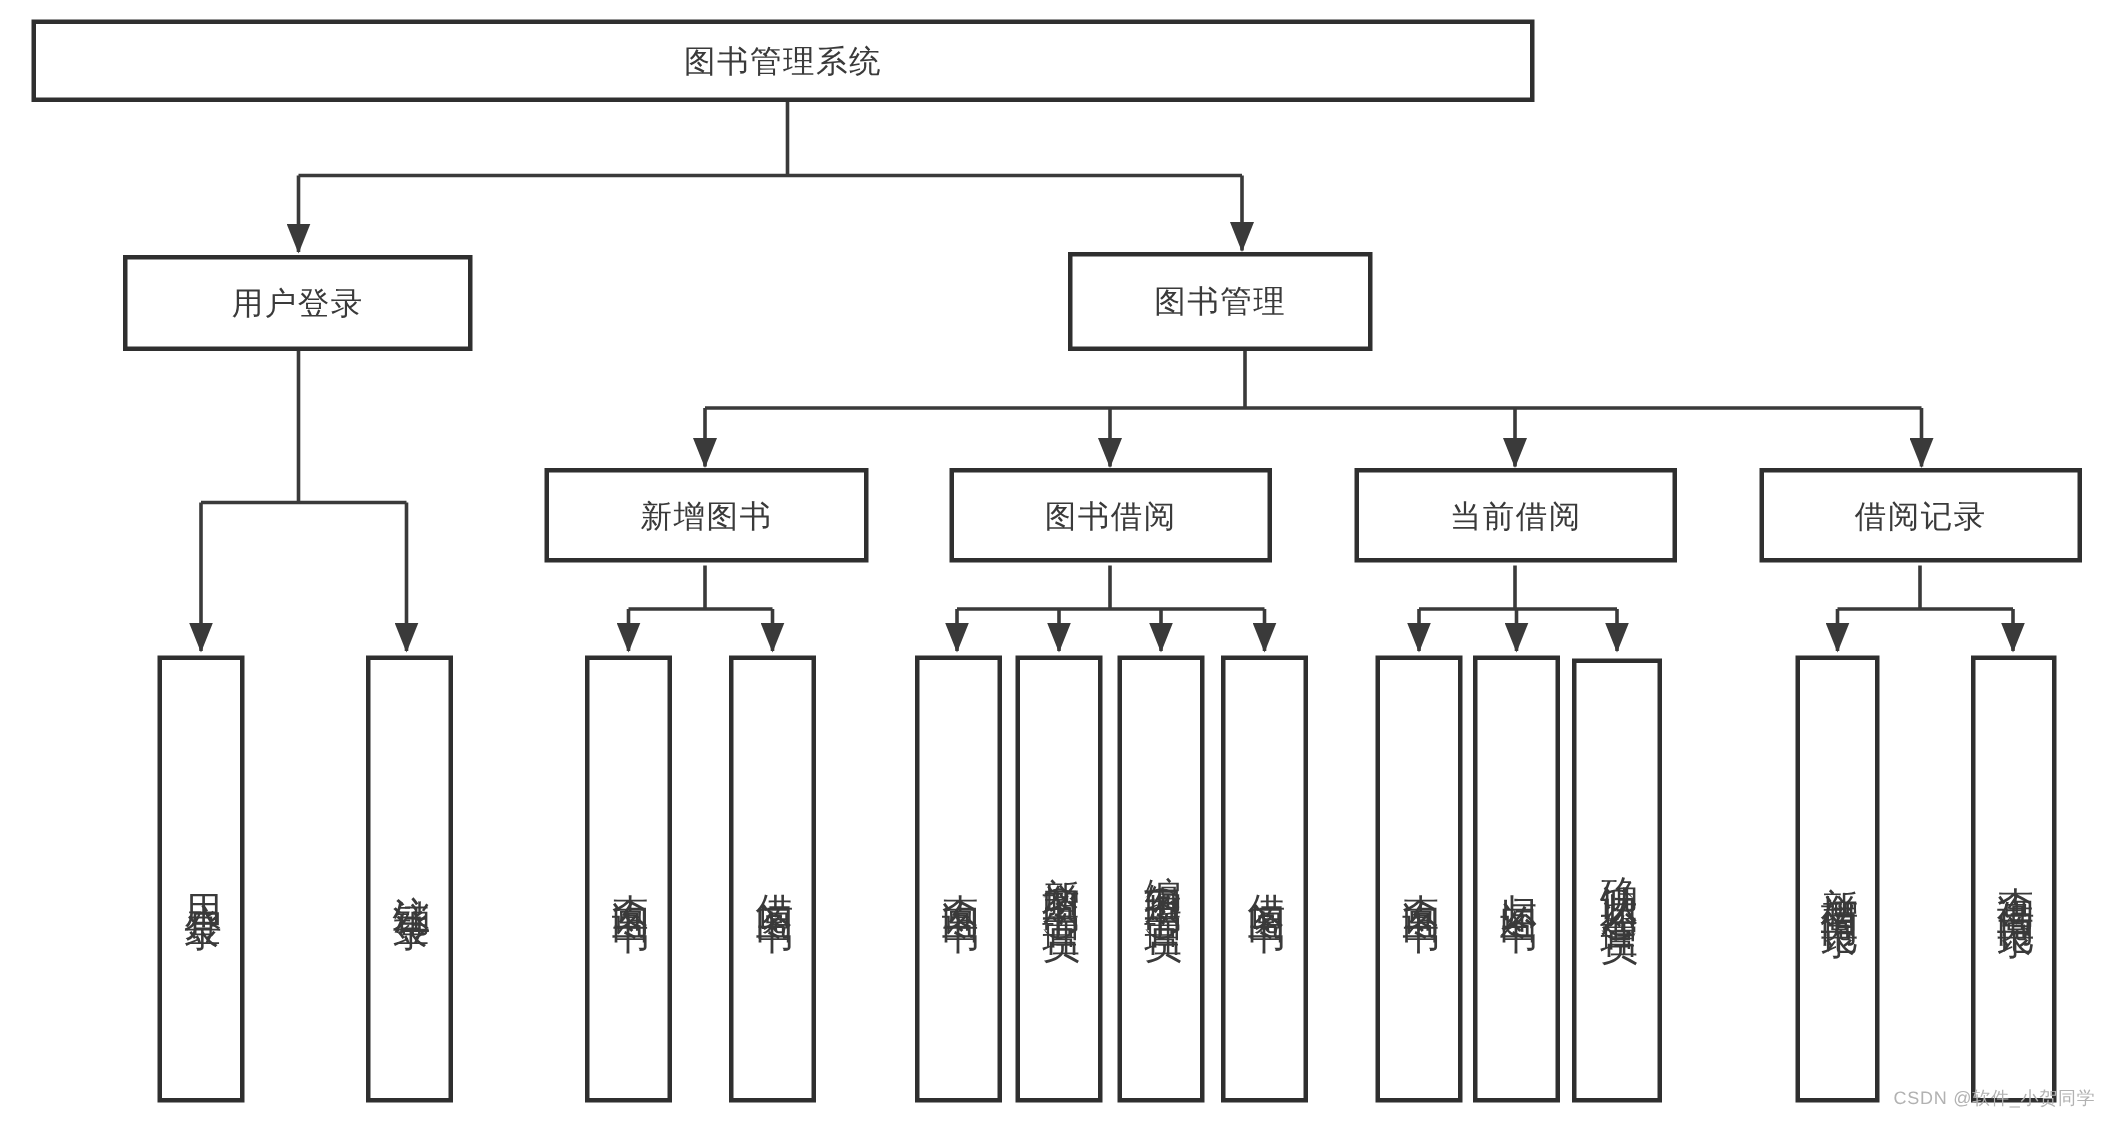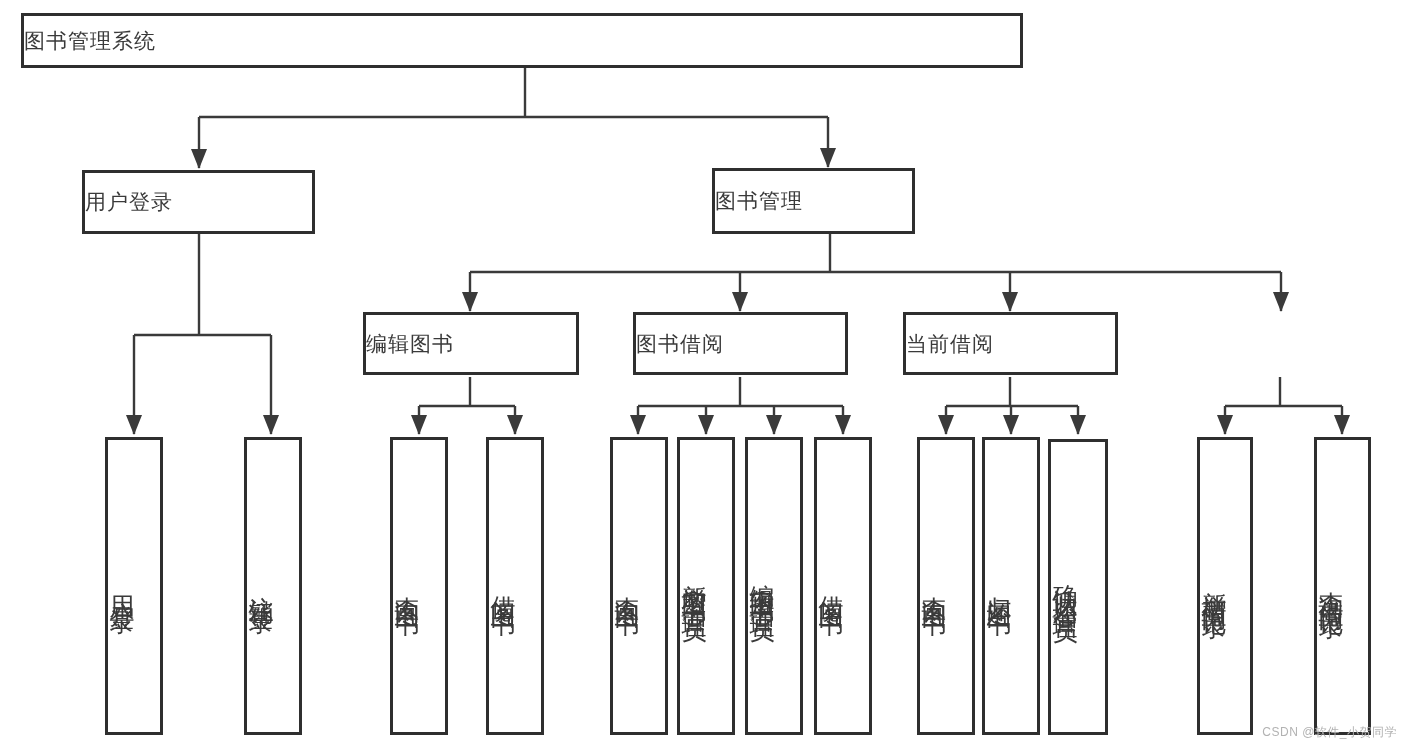--- a/index.html
+++ b/index.html
@@ -18,20 +18,21 @@
     z-index: 0;
   }
   .box {
     position: absolute;
     box-sizing: border-box;
     background: #ffffff;
     border: 3px solid #2f2f2f;
     color: #3a3a3a;
     display: flex;
     align-items: center;
+    justify-content: center;
     z-index: 1;
   }
   .hlabel {
     font-size: 21px;
     letter-spacing: 1px;
     white-space: nowrap;
   }
   .vtext {
     writing-mode: vertical-rl;
     text-orientation: mixed;
@@ -106,27 +107,30 @@
   </div>
 
   <div class="box" style="left:82px; top:170px; width:233px; height:64px;">
     <span class="hlabel">用户登录</span>
   </div>
   <div class="box" style="left:712px; top:168px; width:203px; height:66px;">
     <span class="hlabel">图书管理</span>
   </div>
 
   <div class="box" style="left:363px; top:312px; width:216px; height:63px;">
-    <span class="hlabel">编辑图书</span>
+    <span class="hlabel">新增图书</span>
   </div>
   <div class="box" style="left:633px; top:312px; width:215px; height:63px;">
     <span class="hlabel">图书借阅</span>
   </div>
   <div class="box" style="left:903px; top:312px; width:215px; height:63px;">
     <span class="hlabel">当前借阅</span>
+  </div>
+  <div class="box" style="left:1173px; top:312px; width:215px; height:63px;">
+    <span class="hlabel">借阅记录</span>
   </div>
 
   <div class="box" style="left:105px; top:437px; width:58px; height:298px;">
     <span class="vtext">用户登录</span>
   </div>
   <div class="box" style="left:244px; top:437px; width:58px; height:298px;">
     <span class="vtext">注销登录</span>
   </div>
 
   <div class="box" style="left:390px; top:437px; width:58px; height:298px;">

